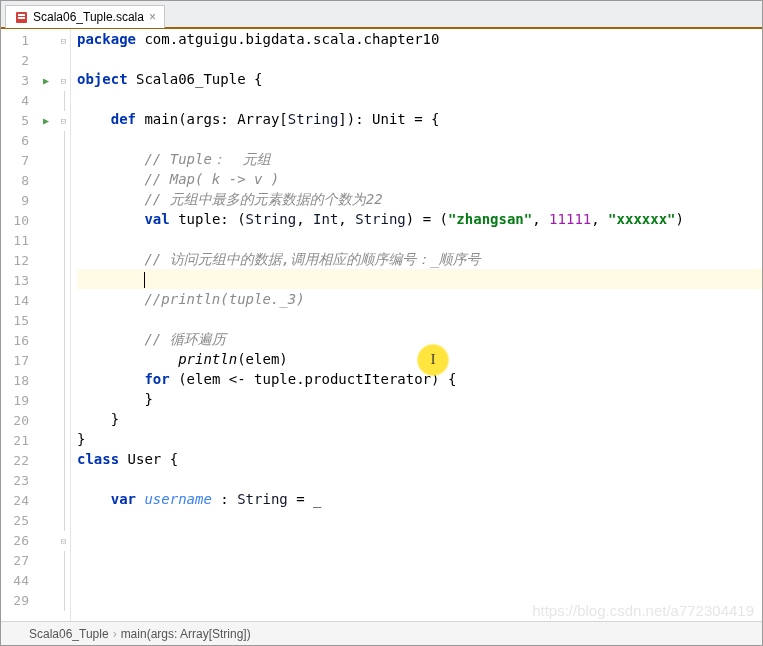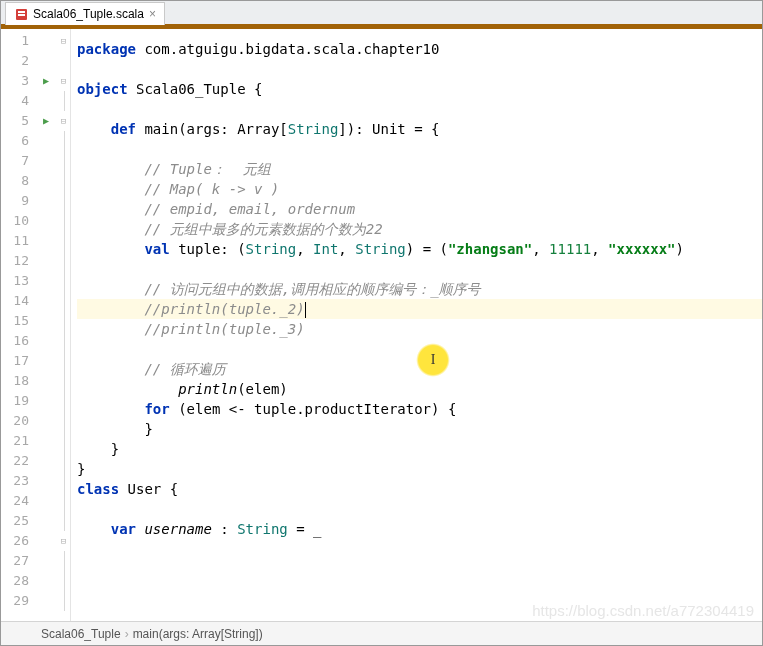--- a/index.html
+++ b/index.html
@@ -9,21 +9,21 @@
   background: #fff;
   width: 763px;
   height: 646px;
   overflow: hidden;
   border: 1px solid #999;
   position: relative;
 }
 .tab-bar {
   height: 28px;
   background: #eceef0;
-  border-bottom: 5px solid #a16207;
+  border-bottom: 2px solid #a16207;
   display: flex;
   align-items: flex-end;
 }
 .tab {
   background: #fff;
   border: 1px solid #c9c9c9;
   border-bottom: none;
   padding: 4px 8px 4px 8px;
   font-size: 12px;
   margin-left: 4px;
@@ -69,33 +69,33 @@
 }
 .fold-col div { height: 20px; line-height: 20px; text-align: center; color: #b0b0b0; font-size: 9px; position: relative; }
 .fold-line::before {
   content: "";
   position: absolute;
   left: 50%; top: 0; bottom: 0;
   border-left: 1px solid #d8d8d8;
 }
 .code {
   flex: 1;
-  padding-top: 10px;
+  padding-top: 0;
   padding-left: 6px;
   position: relative;
 }
 .code .line { height: 20px; line-height: 20px; white-space: pre; }
 .line.hl { background: #fffae3; position: relative; }
 .caret { border-right: 1px solid #000; display: inline-block; height: 16px; vertical-align: middle; }
 .kw { color: #0033b3; font-weight: bold; }
-.typ { color: #0f766e; }
+.typ { color: #0f172a; }
 .str { color: #067d17; font-weight: bold; }
-.num { color: #15803d; }
+.num { color: #a21caf; }
 .cmt { color: #8c8c8c; font-style: italic; }
-.fld { color: #000000; font-style: italic; }
+.fld { color: #3b82f6; font-style: italic; }
 .fn { font-style: italic; }
 .cursor-highlight {
   position: absolute;
   width: 34px; height: 34px;
   background: radial-gradient(circle, #ffe53d 0%, #ffe53d 60%, rgba(255,229,61,0) 70%);
   border-radius: 50%;
   top: 314px; left: 415px;
   display: flex; align-items: center; justify-content: center;
   font-family: serif;
   color: #333;
@@ -103,21 +103,21 @@
 }
 .breadcrumb {
   height: 24px;
   border-top: 1px solid #d4d4d4;
   background: #f5f5f5;
   font-family: -apple-system, "Segoe UI", sans-serif;
   font-size: 12px;
   color: #555;
   display: flex;
   align-items: center;
-  padding-left: 40px;
+  padding-left: 28px;
   gap: 4px;
 }
 .bc-sep { color: #aaa; }
 .watermark {
   position: absolute;
   right: 8px; bottom: 26px;
   color: #e6e6e6;
   font-size: 15px;
   font-family: sans-serif;
   pointer-events: none;
@@ -162,21 +162,21 @@
       <div>18</div>
       <div>19</div>
       <div>20</div>
       <div>21</div>
       <div>22</div>
       <div>23</div>
       <div>24</div>
       <div>25</div>
       <div>26</div>
       <div>27</div>
-      <div>28</div>
+      <div>44</div>
       <div>29</div>
   </div>
   <div class="marker-col">
     <div></div>
       <div></div>
       <div class="run-marker">▶</div>
       <div></div>
       <div class="run-marker">▶</div>
       <div></div>
       <div></div>
@@ -236,26 +236,25 @@
   </div>
   <div class="code">
     <div class="line"><span class="kw">package</span><span> com.atguigu.bigdata.scala.chapter10</span></div>
     <div class="line"></div>
     <div class="line"><span class="kw">object</span><span> Scala06_Tuple {</span></div>
     <div class="line"></div>
     <div class="line">    <span class="kw">def</span><span> main</span><span>(args: Array[</span><span class="typ">String</span><span>]): Unit = {</span></div>
     <div class="line"></div>
     <div class="line">        <span class="cmt">// Tuple：  元组</span></div>
     <div class="line">        <span class="cmt">// Map( k -&gt; v )</span></div>
-    <div class="line">        <span class="cmt">// empid, email, ordernum</span></div>
     <div class="line">        <span class="cmt">// 元组中最多的元素数据的个数为22</span></div>
     <div class="line">        <span class="kw">val</span><span> tuple</span><span>: (</span><span class="typ">String</span><span>, </span><span class="typ">Int</span><span>, </span><span class="typ">String</span><span>) = (</span><span class="str">"zhangsan"</span><span>, </span><span class="num">11111</span><span>, </span><span class="str">"xxxxxx"</span><span>)</span></div>
     <div class="line"></div>
     <div class="line">        <span class="cmt">// 访问元组中的数据,调用相应的顺序编号：_顺序号</span></div>
-    <div class="line hl">        <span class="cmt">//println(tuple._2)</span><span class="caret"></span></div>
+    <div class="line hl">        <span class="caret"></span></div>
     <div class="line">        <span class="cmt">//println(tuple._3)</span></div>
     <div class="line"></div>
     <div class="line">        <span class="cmt">// 循环遍历</span></div>
     <div class="line">            <span class="fn">println</span><span>(elem)</span></div>
     <div class="line">        <span class="kw">for</span><span> (elem &lt;- tuple.productIterator) {</span></div>
     <div class="line">        <span>}</span></div>
     <div class="line">    <span>}</span></div>
     <div class="line"><span>}</span></div>
     <div class="line"><span class="kw">class</span><span> User {</span></div>
     <div class="line"></div>

